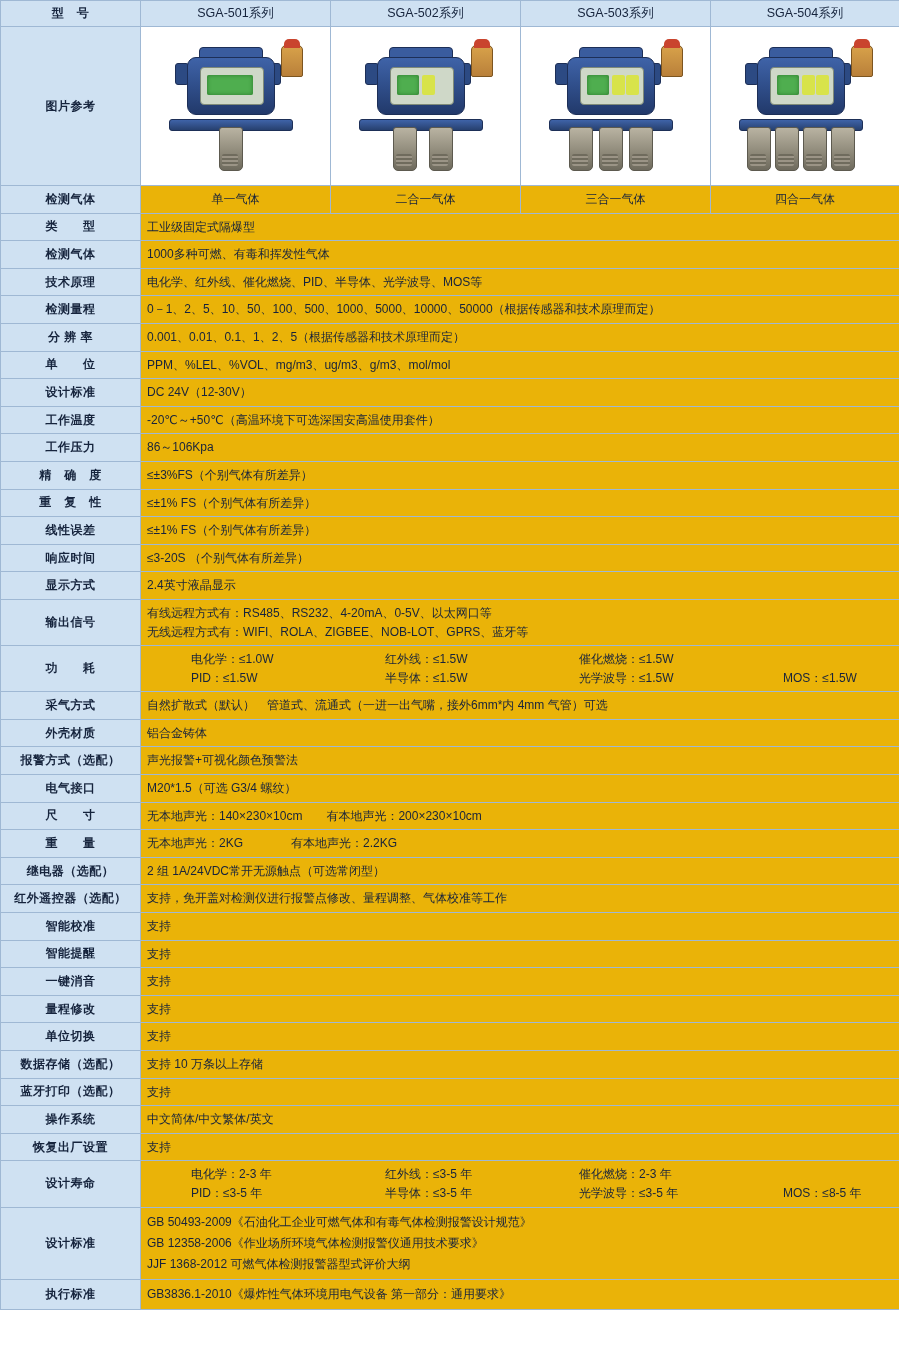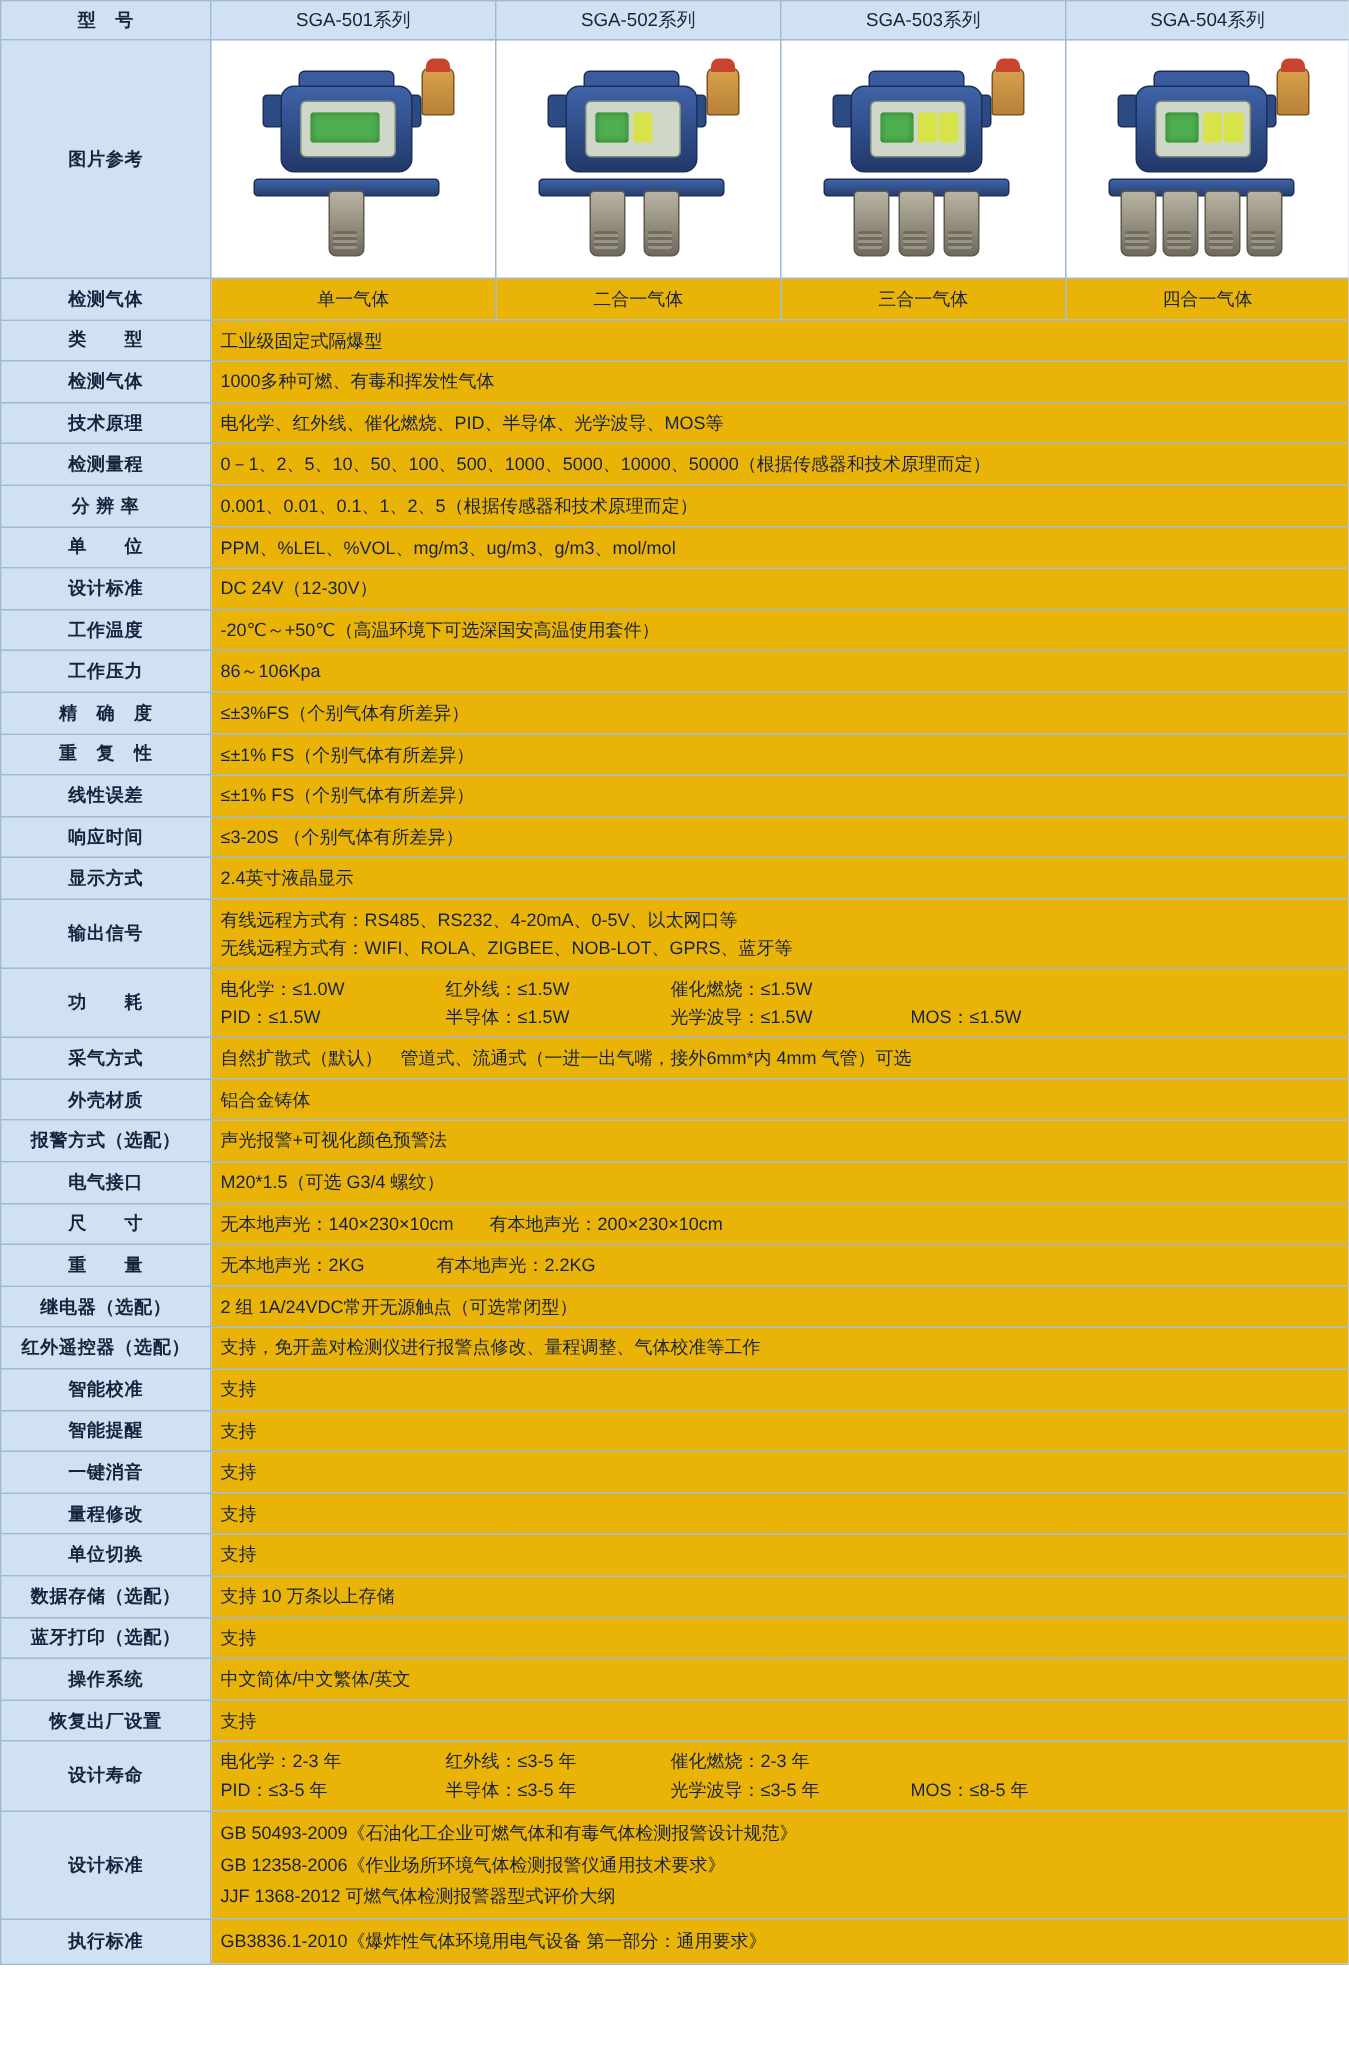--- a/index.html
+++ b/index.html
@@ -57,20 +57,21 @@
     height: 150px;
   }
   .multiline div { white-space: nowrap; }
   .twocol {
     display: flex;
     flex-wrap: wrap;
   }
   .twocol span {
     display: inline-block;
     white-space: nowrap;
+    margin-left: 44px;
   }
   .w1 { width: 150px; }
   .w2 { width: 150px; }
   .w3 { width: 160px; }
   .row-line { line-height: 1.75; }
 
   
   .device {
     position: relative;
     width: 180px;

